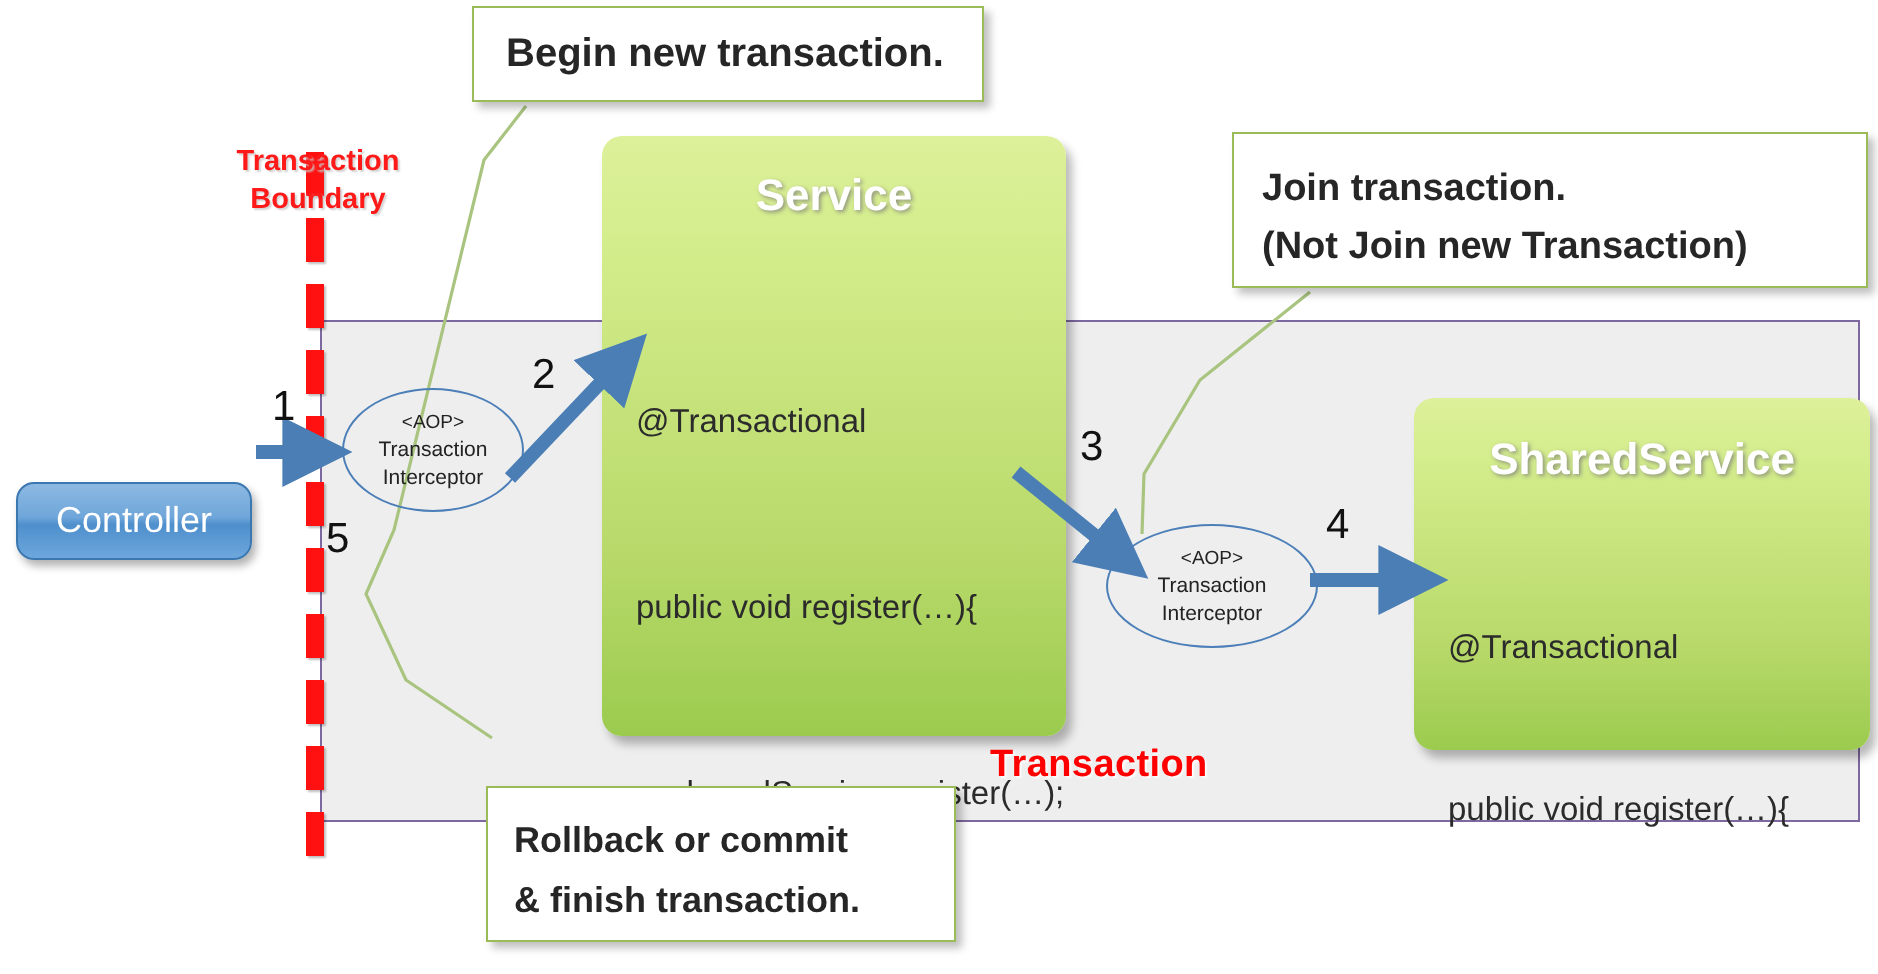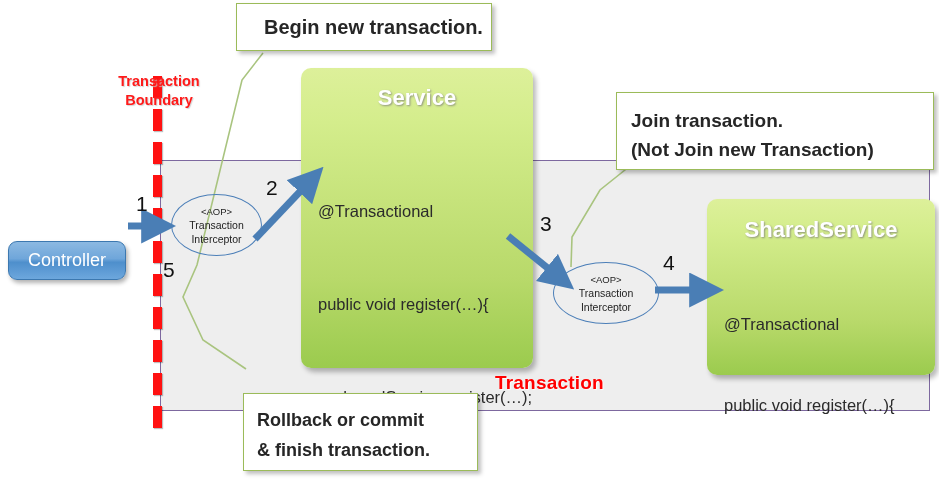--- a/index.html
+++ b/index.html
@@ -79,23 +79,23 @@
   #aop1{left:171px;top:194px;width:91px;height:62px;}
   #aop2{left:553px;top:262px;width:106px;height:62px;}
 
   
   .callout{
     position:absolute;background:#ffffff;border:1px solid #9BBB59;
     box-shadow:3px 3px 4px rgba(0,0,0,.25);
     color:#262626;font-weight:bold;box-sizing:border-box;
   }
   #callout-begin{left:236px;top:3px;width:256px;height:48px;font-size:20px;
-    display:flex;align-items:center;padding-left:27px;}
+    display:flex;align-items:center;padding-left:16px;}
   #callout-join{left:616px;top:66px;width:318px;height:78px;font-size:19px;
-    padding:13px 0 0 14px;line-height:29px;margin-top:26px;}
+    padding:13px 0 0 14px;line-height:29px;}
   #callout-rollback{left:243px;top:393px;width:235px;height:78px;font-size:18px;
     padding:11px 0 0 13px;line-height:30px;}
 
   
   .step{position:absolute;color:#111;font-size:21px;}
   #step1{left:136px;top:192px;}
   #step2{left:266px;top:176px;}
   #step3{left:540px;top:212px;}
   #step4{left:663px;top:251px;}
   #step5{left:163px;top:258px;}

